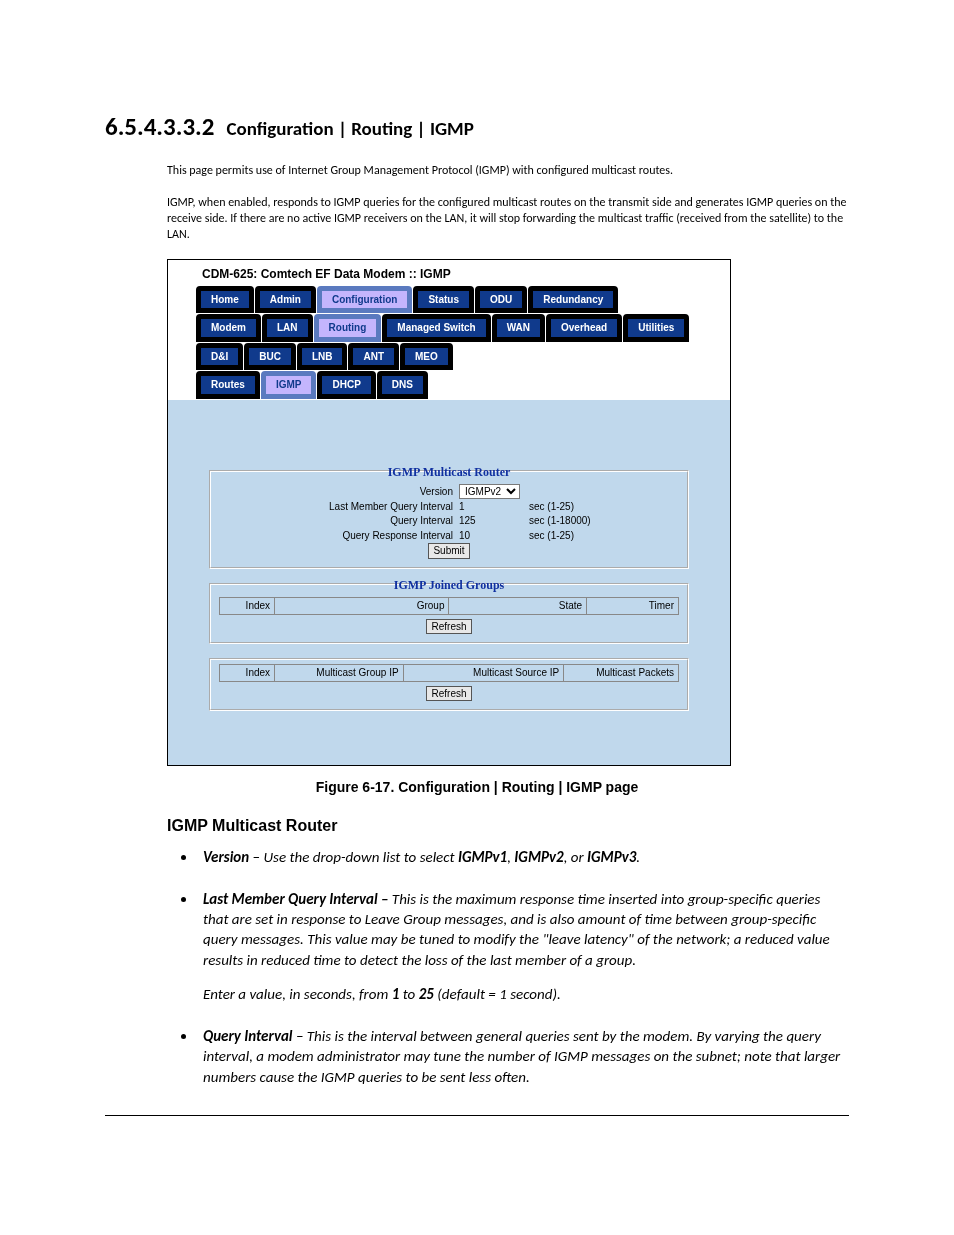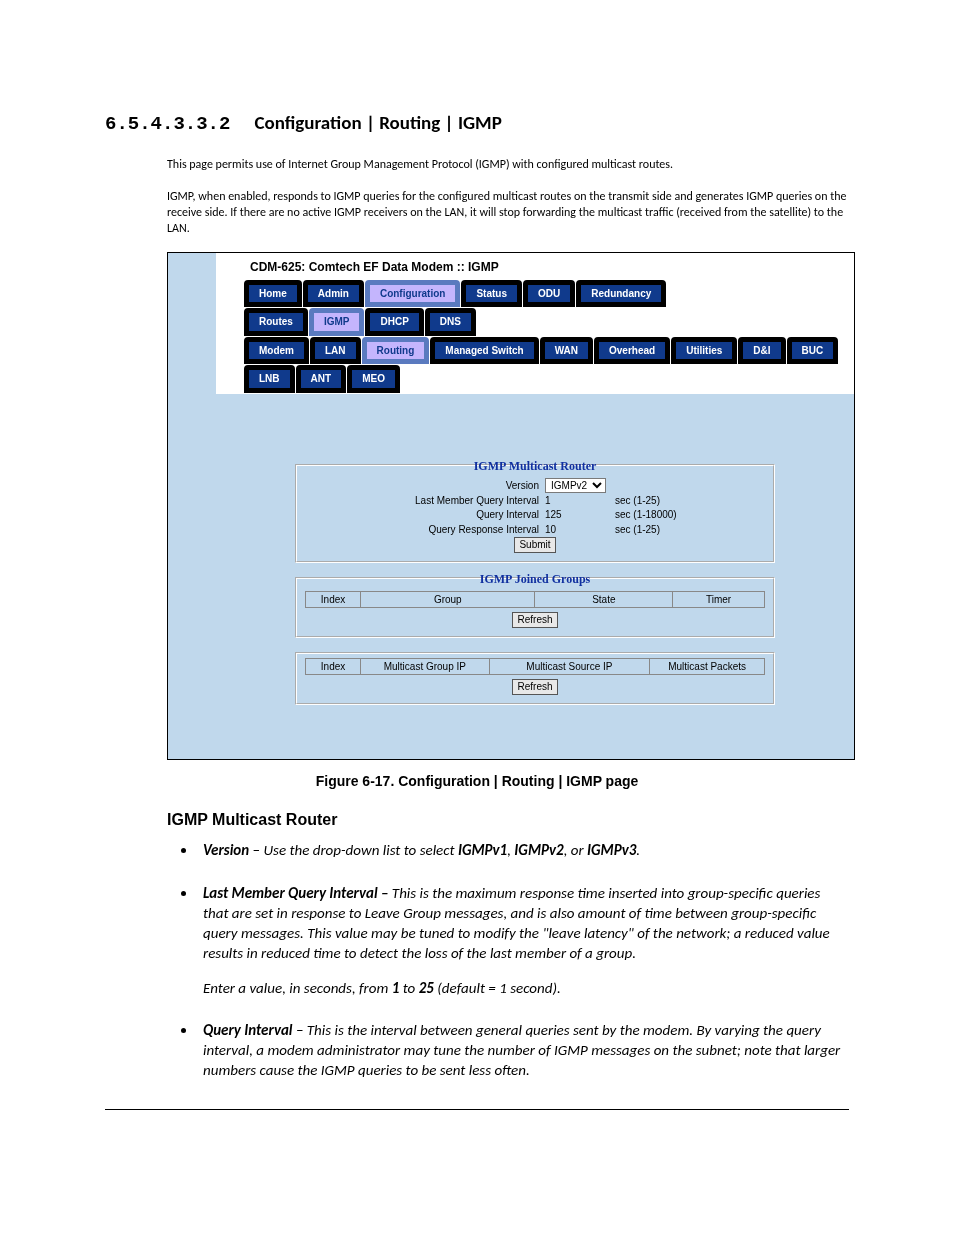--- a/index.html
+++ b/index.html
@@ -5,31 +5,30 @@
   * { box-sizing: border-box; margin: 0; padding: 0; }
   body {
     font-family: Calibri, "Segoe UI", Arial, sans-serif;
     font-size: 15px;
     line-height: 1.35;
     color: #000;
     background: #fff;
     width: 954px;
     padding: 110px 105px 60px 105px;
   }
-  .section-num { font-weight: bold; font-size: 19px; margin-right: 24px; font-family: Liberation Mono, monospace; }
+  .section-num { font-weight: bold; font-size: 25px; margin-right: 12px; }
   h2.title { font-size: 19px; font-weight: bold; margin-bottom: 18px; }
   p.body { margin: 0 0 16px 62px; font-size: 12px; }
   .screenshot-wrap {
     margin: 10px 0 12px 62px;
     border: 1px solid #000;
-    width: 688px;
+    width: 564px;
     background: #c0d8ec;
     font-family: Tahoma, Arial, sans-serif;
     font-size: 10px;
-    padding-left: 48px;
   }
   .ss-title { font-weight: bold; font-size: 12px; padding: 6px 10px 4px 34px; color: #000; background:#fff; width:100%; }
   .ss-row { display:flex; flex-wrap:wrap; padding: 0 0 0 28px; background:#fff;}
   .tab {
     display:inline-block;
     padding: 2px 10px 2px 10px;
     margin: 0 1px 1px 0;
     background: #103a8c;
     color:#fff;
     font-size:10px;
@@ -59,21 +58,21 @@
     margin-bottom:4px;
   }
   .formrow { display:flex; align-items:center; font-size:10px; margin:1px 0;}
   .formrow .lab { flex: 0 0 240px; text-align:right; padding-right:6px;}
   .formrow .val { flex: 0 0 40px;}
   .formrow .unit { flex:1; text-align:left; padding-left:30px;}
   .sel { font-size:10px; border:1px solid #7a7a7a; background:#fff; padding:0 1px;}
   .btn { font-size:10px; border:1px solid #555; background:#e8e8e8; padding:0 4px; display:inline-block;}
   .center { text-align:center;}
   table.mini { width:100%; border-collapse:collapse; font-size:10px;}
-  table.mini th, table.mini td { border:1px solid #888; background:#c0d8ec; padding:1px 4px; text-align:center; font-weight:normal;}
+  table.mini th, table.mini td { border:1px solid #888; background:#c0d8ec; padding:1px 4px; text-align:right; font-weight:normal;}
   .fig-caption { text-align:center; font-family: Liberation Sans, sans-serif; font-weight:bold; font-size:14px; margin: 6px 0 18px 0;}
   h3.sec { font-size:16px; font-weight:bold; margin: 8px 0 10px 62px; font-family: Arial, sans-serif;}
   ul.bul { margin: 0 0 0 92px; padding:0; }
   ul.bul > li { margin: 0 0 22px 0; padding-left: 6px; list-style: disc; font-style: italic; }
   ul.bul li p { margin-top: 14px; }
   .hr { border-top:1px solid #000; margin: 28px 0 0 0;}
 </style>
 </head>
 <body>
 
@@ -87,40 +86,40 @@
 <div class="screenshot-wrap">
   <div class="ss-title">CDM-625: Comtech EF Data Modem :: IGMP</div>
 
   <div class="ss-row">
     <span class="tab">Home</span>
     <span class="tab">Admin</span>
     <span class="tab light">Configuration</span>
     <span class="tab">Status</span>
     <span class="tab">ODU</span>
     <span class="tab">Redundancy</span>
-  </div>
-  <div class="ss-row" style="padding-bottom:0;">
-    <span class="tab">Routes</span>
-    <span class="tab light">IGMP</span>
-    <span class="tab">DHCP</span>
-    <span class="tab">DNS</span>
   </div>
   <div class="ss-row">
     <span class="tab">Modem</span>
     <span class="tab">LAN</span>
     <span class="tab light">Routing</span>
     <span class="tab">Managed Switch</span>
     <span class="tab">WAN</span>
     <span class="tab">Overhead</span>
     <span class="tab">Utilities</span>
     <span class="tab">D&amp;I</span>
     <span class="tab">BUC</span>
     <span class="tab">LNB</span>
     <span class="tab">ANT</span>
     <span class="tab">MEO</span>
+  </div>
+  <div class="ss-row" style="padding-bottom:0;">
+    <span class="tab">Routes</span>
+    <span class="tab light">IGMP</span>
+    <span class="tab">DHCP</span>
+    <span class="tab">DNS</span>
   </div>
 
   <div class="ss-body">
 
     <div class="panel">
       <div class="panel-title">IGMP Multicast Router</div>
       <div class="formrow">
         <span class="lab">Version</span>
         <span><select class="sel"><option>IGMPv2</option></select></span>
       </div>

